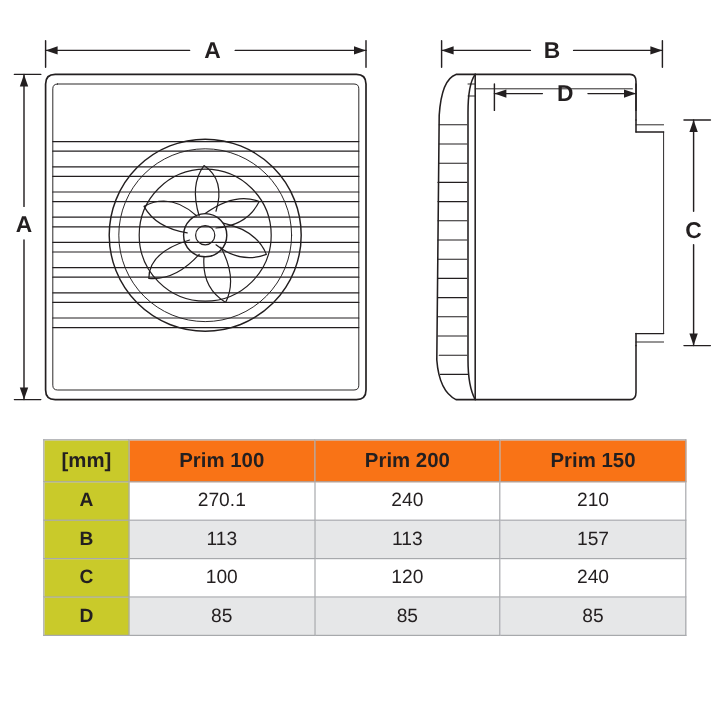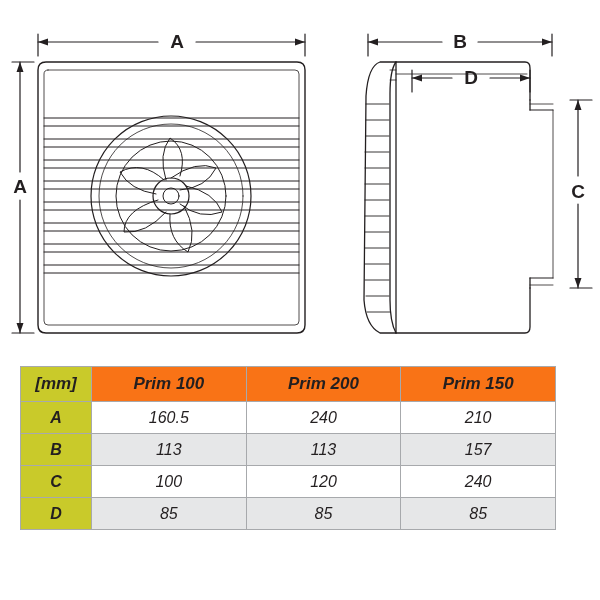--- a/index.html
+++ b/index.html
@@ -28,26 +28,25 @@
     width: 600px;
     height: 352px;
   }
   #drawing svg {
     display: block;
   }
 
   
   #spec-table {
     position: absolute;
-    left: 20px;
+    left: 36px;
     top: 366px;
     width: 536px;
     border-collapse: collapse;
     table-layout: fixed;
-    font-style: italic;
   }
   #spec-table td, #spec-table th {
     border: 1px solid #a7a9ac;
     padding: 0;
     margin: 0;
   }
   .hdr-row td {
     height: 34px;
     font-weight: bold;
     font-size: 17px;
@@ -207,21 +206,21 @@
   <table id="spec-table">
     <tbody>
       <tr class="hdr-row">
         <td class="hdr-unit">[mm]</td>
         <td class="hdr-col">Prim 100</td>
         <td class="hdr-col">Prim 200</td>
         <td class="hdr-col">Prim 150</td>
       </tr>
       <tr class="body-row row-white">
         <td class="row-label">A</td>
-        <td class="val">160.5</td>
+        <td class="val">270.1</td>
         <td class="val">240</td>
         <td class="val">210</td>
       </tr>
       <tr class="body-row row-gray">
         <td class="row-label">B</td>
         <td class="val">113</td>
         <td class="val">113</td>
         <td class="val">157</td>
       </tr>
       <tr class="body-row row-white">

